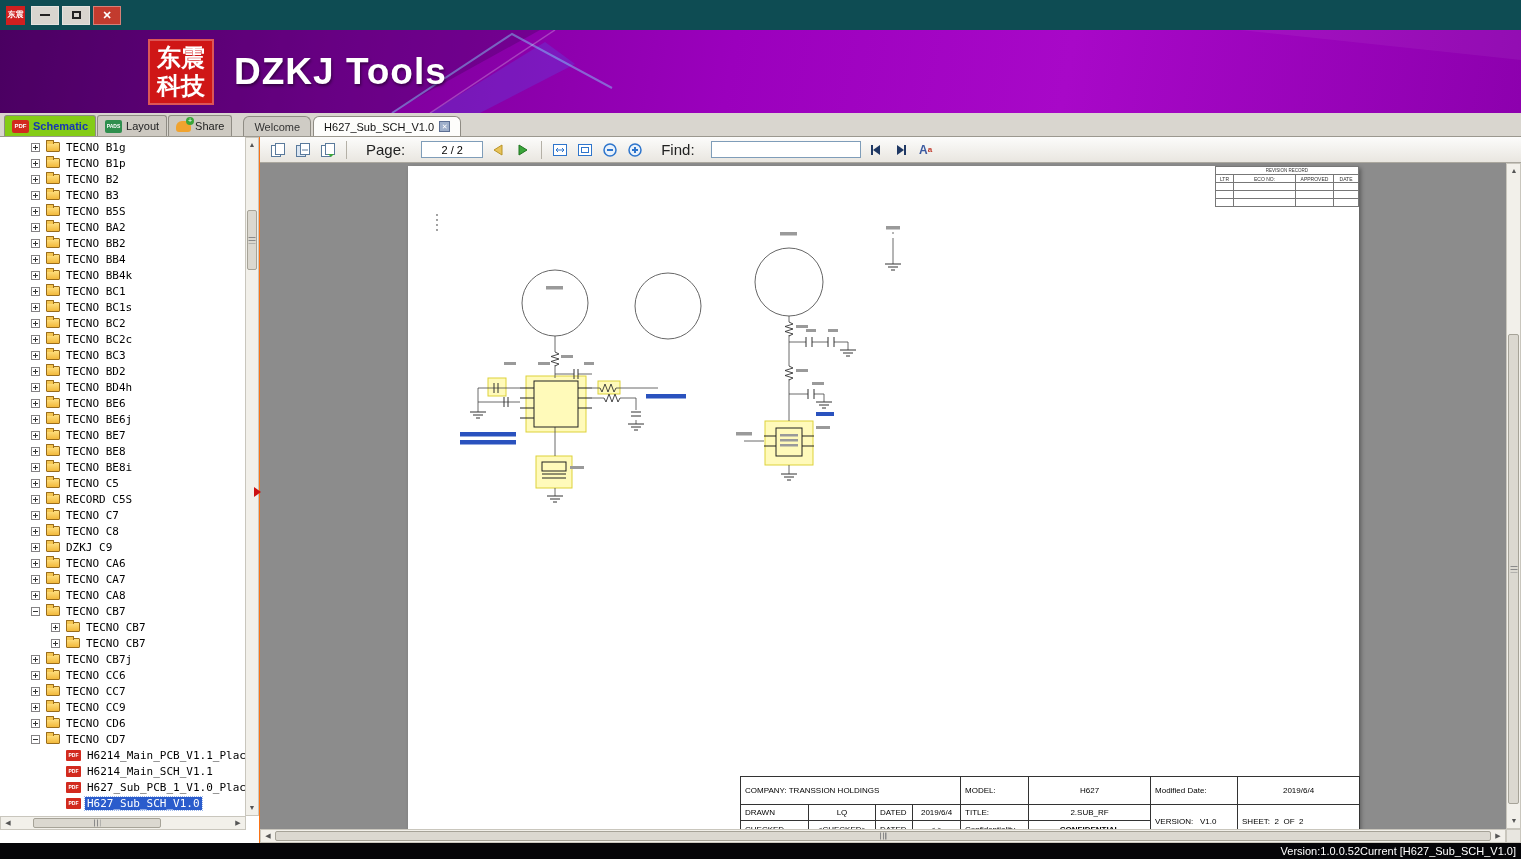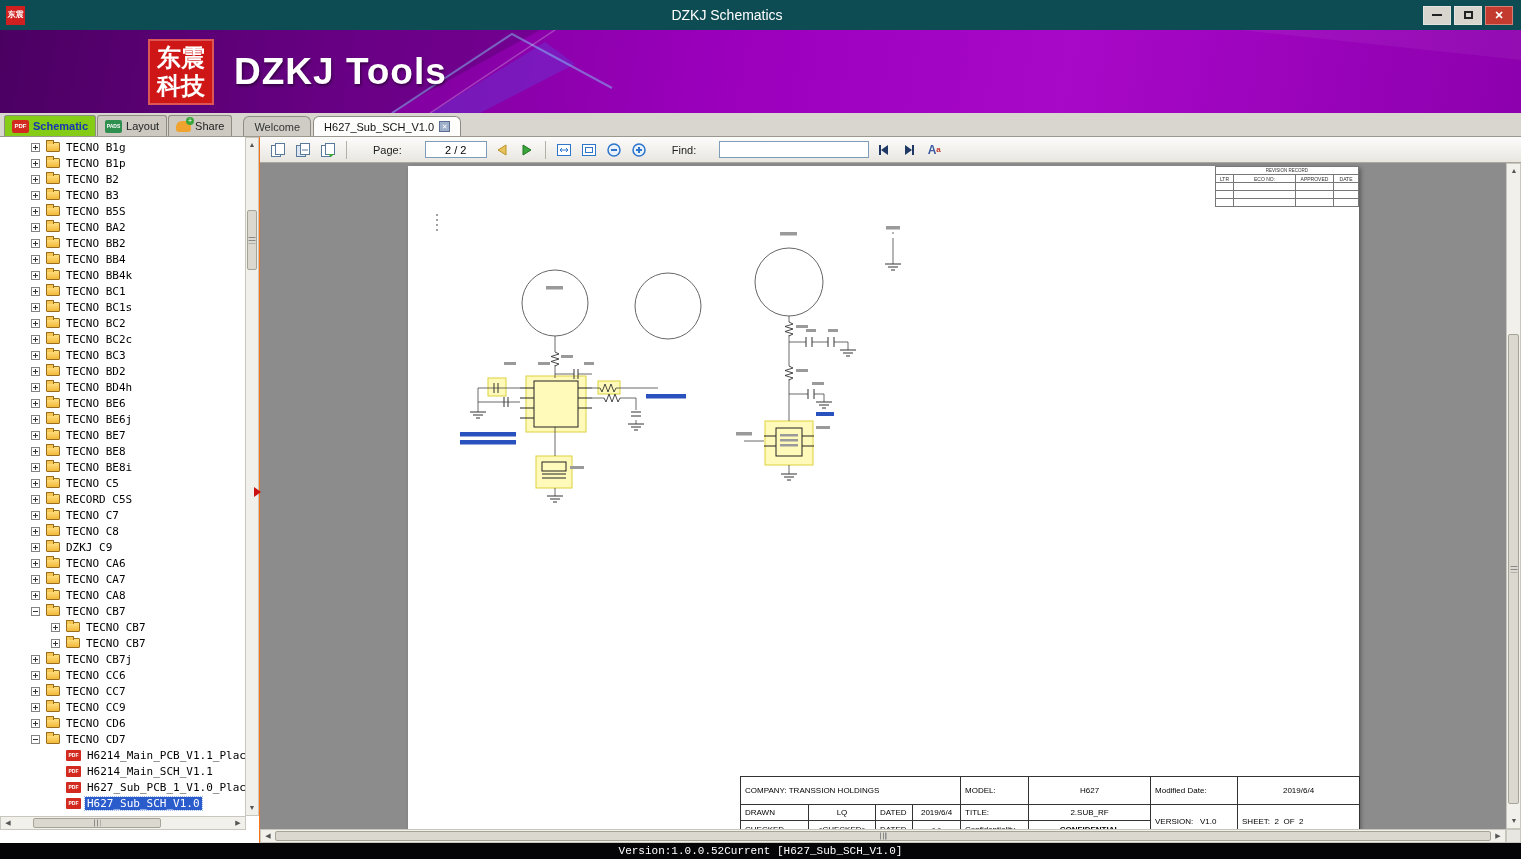--- a/index.html
+++ b/index.html
@@ -65,21 +65,21 @@
   .side-vscroll{top:0;right:0;width:14px;height:679px}
   .side-hscroll{left:0;bottom:13px;height:14px;width:246px}
   .splitter-arrow{position:absolute;left:254px;top:350px;width:0;height:0;border-top:5px solid transparent;border-bottom:5px solid transparent;border-left:7px solid #cc1111;z-index:5}
 
   .rightcol{flex:1;display:flex;flex-direction:column;min-width:0}
 
   
   .toolbar{height:26px;flex:none;background:linear-gradient(#fcfcfb,#e9e6e0);border-bottom:1px solid #aaa79e;display:flex;align-items:center;gap:5px;padding:0 8px}
   .tbtn{display:flex;align-items:center;justify-content:center;width:20px;height:20px;border-radius:2px;cursor:default}
   .tsep{width:1px;height:18px;background:#b4b0a6;margin:0 3px}
-  .tlabel{font-size:11px;color:#222;margin:0 18px}
+  .tlabel{font-size:15px;color:#222;margin:0 11px}
   .tinput{height:17px;border:1px solid #7f9db9;background:#fff;font-size:11px;padding:0 3px;font-family:"Liberation Sans",sans-serif}
   .page-input{width:62px;text-align:center}
   .find-input{width:150px}
   .fontsize-ic{font-size:12px;font-weight:bold;color:#3b5aa0}
   .fontsize-ic sup{color:#c0392b;font-size:8px}
 
   
   .viewer{flex:1;background:#8c8c8c;position:relative;overflow:hidden;min-height:0}
   .page{position:absolute;left:148px;top:3px;width:951px;height:700px;background:#fff;box-shadow:2px 2px 4px rgba(0,0,0,.35)}
   .schem{position:absolute;left:0;top:0}
@@ -95,30 +95,29 @@
   .tb-small{font-size:7.5px}
   .tb-center{text-align:center}
   .tb-conf{font-weight:bold;font-size:8.5px;text-align:center}
   .tb-title{font-size:9px;text-align:center}
 
   .view-vscroll{top:0;right:0;width:15px;height:666px}
   .view-hscroll{left:0;bottom:0;height:14px;right:15px}
   .view-corner{position:absolute;right:0;bottom:0;width:15px;height:14px;background:#e8e6e0;border:1px solid #c9c6bd}
 
   
-  .statusbar{height:16px;flex:none;background:#050508;color:#fff;display:flex;align-items:center;justify-content:center;padding:0 5px;font-family:Liberation Mono, monospace;font-size:11px}
+  .statusbar{height:16px;flex:none;background:#050508;color:#fff;display:flex;align-items:center;justify-content:flex-end;padding:0 5px;font-family:Liberation Sans, sans-serif;font-size:11px}
 </style>
 </head>
 <body>
 
 <div class="window">
 
   <div class="titlebar">
     <div class="appicon">东震</div>
-    <div class="wtitle">DZKJ Schematics</div>
     <div class="wbtns">
       <div class="wbtn">
           <span class="bar"></span>
         </div>
       <div class="wbtn">
           <span class="box"></span>
         </div>
       <div class="wbtn close">
           <span>✕</span>
         </div>

